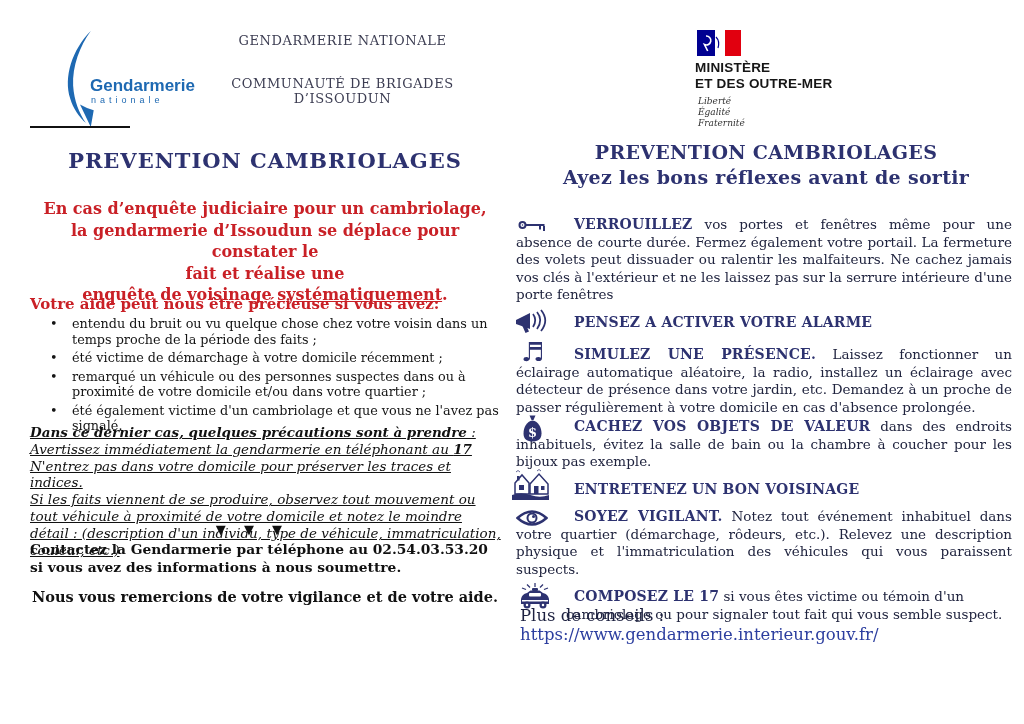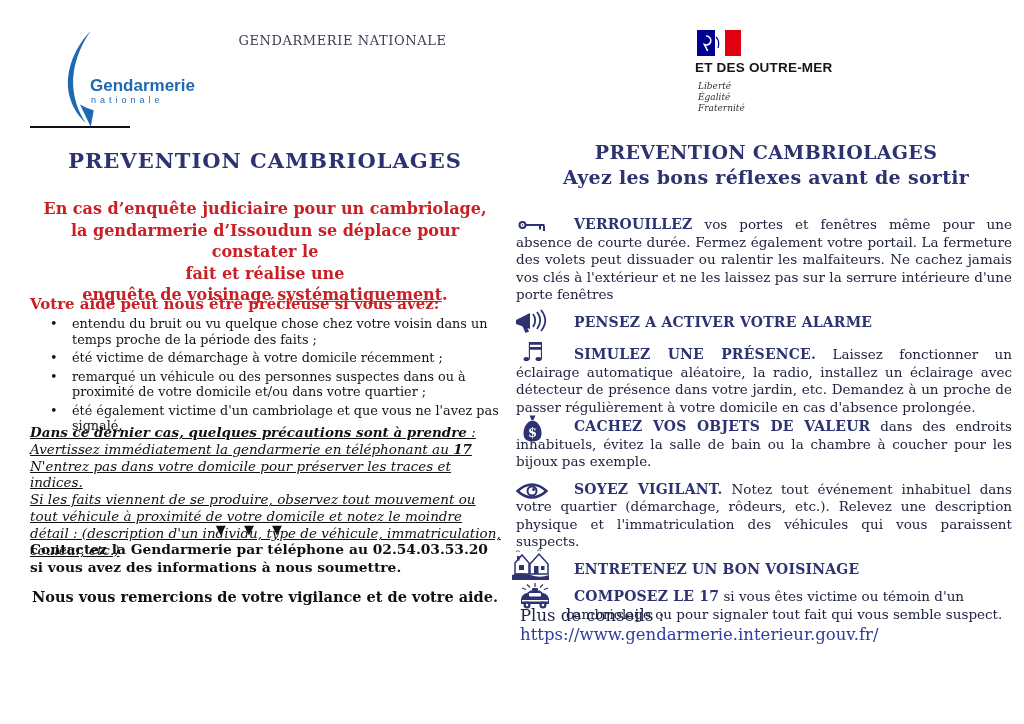--- a/index.html
+++ b/index.html
@@ -89,20 +89,21 @@
         <path d="M31 1 C12 20 3 48 10 70 C13 80 19 89 26 95 C19 85 14 72 13 57 C12 37 20 16 31 1 Z" fill="#1e69b2"></path>
         <path d="M20 76 L31 99 L34 82 Q27 80 20 76 Z" fill="#1e69b2"></path>
       </svg>
     </span>
     <span class="gn-name">Gendarmerie</span>
     <span class="gn-sub">nationale</span>
   </div>
   <div class="abs gn-underline"></div>
 
   <div class="abs org-header">GENDARMERIE NATIONALE</div>
+  <div class="abs org-header l2">COMMUNAUTÉ DE BRIGADES D’ISSOUDUN</div>
 
   <div class="abs left-title">PREVENTION CAMBRIOLAGES</div>
 
   <div class="abs intro">
     <div>En cas d’enquête judiciaire pour un cambriolage,</div>
     <div>la gendarmerie d’Issoudun se déplace pour constater le</div>
     <div>fait et réalise une</div>
     <div><span>enquête de voisinage </span><span class="u">systématiquement</span><span>.</span></div>
   </div>
 
@@ -143,20 +144,21 @@
   <div class="abs ministry">
     <span>
       <svg class="min-flag" width="44" height="26" viewBox="0 0 44 26">
         <rect x="0" y="0" width="18" height="26" fill="#000091"></rect>
         <path d="M9 6 a4.5 4.5 0 1 1 -1.5 8.6 l3.2 6.4" stroke="#ffffff" stroke-width="1.6" fill="none"></path>
         <rect x="18" y="0" width="10" height="26" fill="#ffffff"></rect>
         <path d="M19 7 q4 4 2 11" stroke="#000091" stroke-width="1.2" fill="none"></path>
         <rect x="28" y="0" width="16" height="26" fill="#e1000f"></rect>
       </svg>
     </span>
+    <div class="min-line">MINISTÈRE</div>
     <div class="min-line">ET DES OUTRE-MER</div>
     <div class="min-motto first">Liberté</div>
     <div class="min-motto">Égalité</div>
     <div class="min-motto">Fraternité</div>
   </div>
 
   <div class="abs right-title">
     <div>PREVENTION CAMBRIOLAGES</div>
     <div>Ayez les bons réflexes avant de sortir</div>
   </div>
@@ -196,47 +198,47 @@
 
     <div class="tip t4">
       <span class="tip-ic" style="top:-3px;left:6px;">
         <svg width="21" height="27" viewBox="0 0 42 54">
           <path d="M15 1 h12 l-4 9 h-4 z" fill="#2d3270"></path>
           <path d="M21 11 C9 13 3 25 3 37 C3 49 11 53 21 53 C31 53 39 49 39 37 C39 25 33 13 21 11 Z" fill="#2d3270"></path>
           <text x="21" y="43" font-size="26" font-weight="bold" fill="#ffffff" text-anchor="middle" font-family="DejaVu Serif, serif">$</text>
         </svg>
       </span>
       <p><span class="lead">CACHEZ VOS OBJETS DE VALEUR</span> <span>dans des endroits inhabituels, évitez la salle de bain ou la chambre à coucher pour les bijoux pas exemple.</span></p>
-    </div>
-
-    <div class="tip t5">
-      <span class="tip-ic" style="top:0px;left:0px;">
-        <svg width="32" height="20" viewBox="0 0 64 40">
-          <path d="M3 20 Q32 -6 61 20 Q32 46 3 20 Z" fill="none" stroke="#2d3270" stroke-width="5"></path>
-          <circle cx="32" cy="20" r="9" fill="none" stroke="#2d3270" stroke-width="4"></circle>
-          <circle cx="35" cy="17" r="3" fill="#2d3270"></circle>
-        </svg>
-      </span>
-      <p><span class="lead">SOYEZ VIGILANT.</span> <span>Notez tout événement inhabituel dans votre quartier (démarchage, rôdeurs, etc.). Relevez une description physique et l'immatriculation des véhicules qui vous paraissent suspects.</span></p>
     </div>
 
     <div class="tip t6">
       <span class="tip-ic" style="top:-13px;left:-4px;">
         <svg width="37" height="33" viewBox="0 0 74 66">
           <path d="M6 30 L20 14 L34 30 L34 52 L6 52 Z" fill="#ffffff" stroke="#2d3270" stroke-width="3"></path>
           <rect x="10" y="16" width="5" height="9" fill="#2d3270"></rect>
           <rect x="14" y="34" width="10" height="10" fill="#2d3270"></rect>
           <path d="M36 32 L54 12 L72 32 L72 52 L36 52 Z" fill="#ffffff" stroke="#2d3270" stroke-width="3"></path>
           <rect x="44" y="36" width="9" height="16" fill="#2d3270"></rect>
           <rect x="58" y="36" width="7" height="8" fill="#2d3270"></rect>
           <path d="M0 54 q18 -7 37 0 q19 7 37 0 L74 64 L0 64 Z" fill="#2d3270"></path>
           <path d="M8 8 q4 -6 8 0 M50 6 q4 -6 8 0" stroke="#2d3270" stroke-width="1.5" fill="none"></path>
         </svg>
       </span>
       <p><span class="lead">ENTRETENEZ UN BON VOISINAGE</span><span></span></p>
+    </div>
+
+    <div class="tip t5">
+      <span class="tip-ic" style="top:0px;left:0px;">
+        <svg width="32" height="20" viewBox="0 0 64 40">
+          <path d="M3 20 Q32 -6 61 20 Q32 46 3 20 Z" fill="none" stroke="#2d3270" stroke-width="5"></path>
+          <circle cx="32" cy="20" r="9" fill="none" stroke="#2d3270" stroke-width="4"></circle>
+          <circle cx="35" cy="17" r="3" fill="#2d3270"></circle>
+        </svg>
+      </span>
+      <p><span class="lead">SOYEZ VIGILANT.</span> <span>Notez tout événement inhabituel dans votre quartier (démarchage, rôdeurs, etc.). Relevez une description physique et l'immatriculation des véhicules qui vous paraissent suspects.</span></p>
     </div>
 
     <div class="tip t7">
       <span class="tip-ic" style="top:-6px;left:2px;">
         <svg width="34" height="28" viewBox="0 0 68 56">
           <g stroke="#2d3270" stroke-width="2.5">
             <line x1="34" y1="10" x2="34" y2="2"></line>
             <line x1="24" y1="11" x2="18" y2="5"></line>
             <line x1="44" y1="11" x2="50" y2="5"></line>
             <line x1="16" y1="15" x2="8" y2="12"></line>

